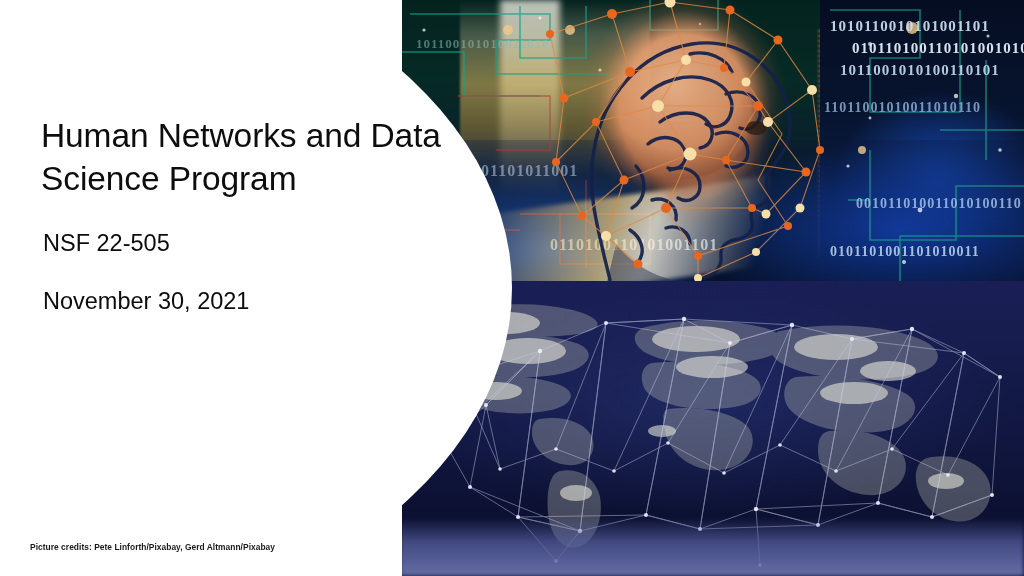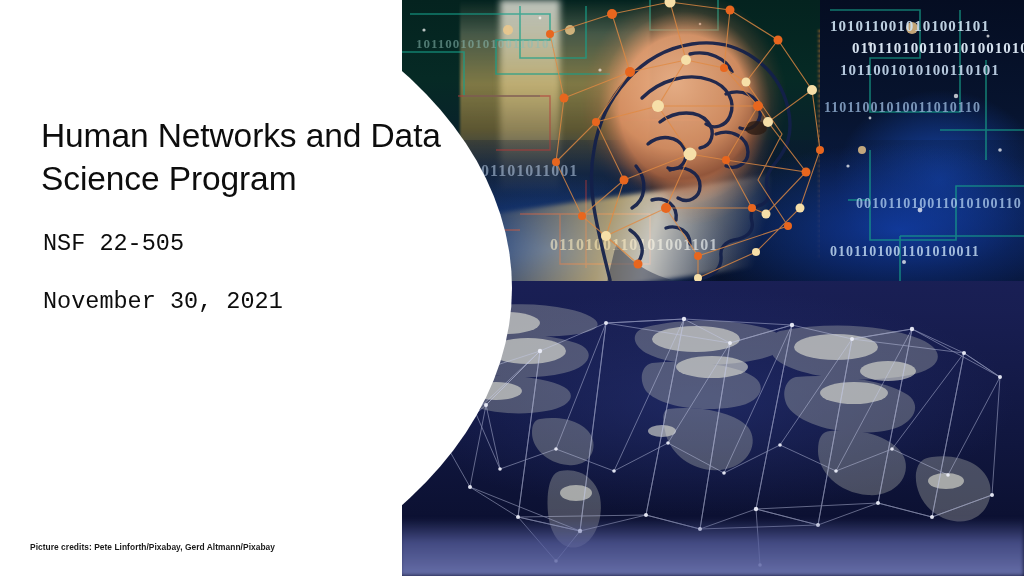--- a/index.html
+++ b/index.html
@@ -198,21 +198,21 @@
   .subtitle-block {
     position: absolute;
     left: 43px;
     top: 228px;
     width: 370px;
     color: #0d0d0d;
     font-size: 23.5px;
     line-height: 1.33;
     font-weight: 400;
   }
-  .sub-line { display: block; font-family: Liberation Mono, monospace; }
+  .sub-line { display: block; }
   .sub-gap { display: block; height: 27px; }
 
   .credits {
     position: absolute;
     left: 30px;
     top: 542px;
     font-size: 8.4px;
     color: #1a1a1a;
     font-weight: 700;
     letter-spacing: .05px;

